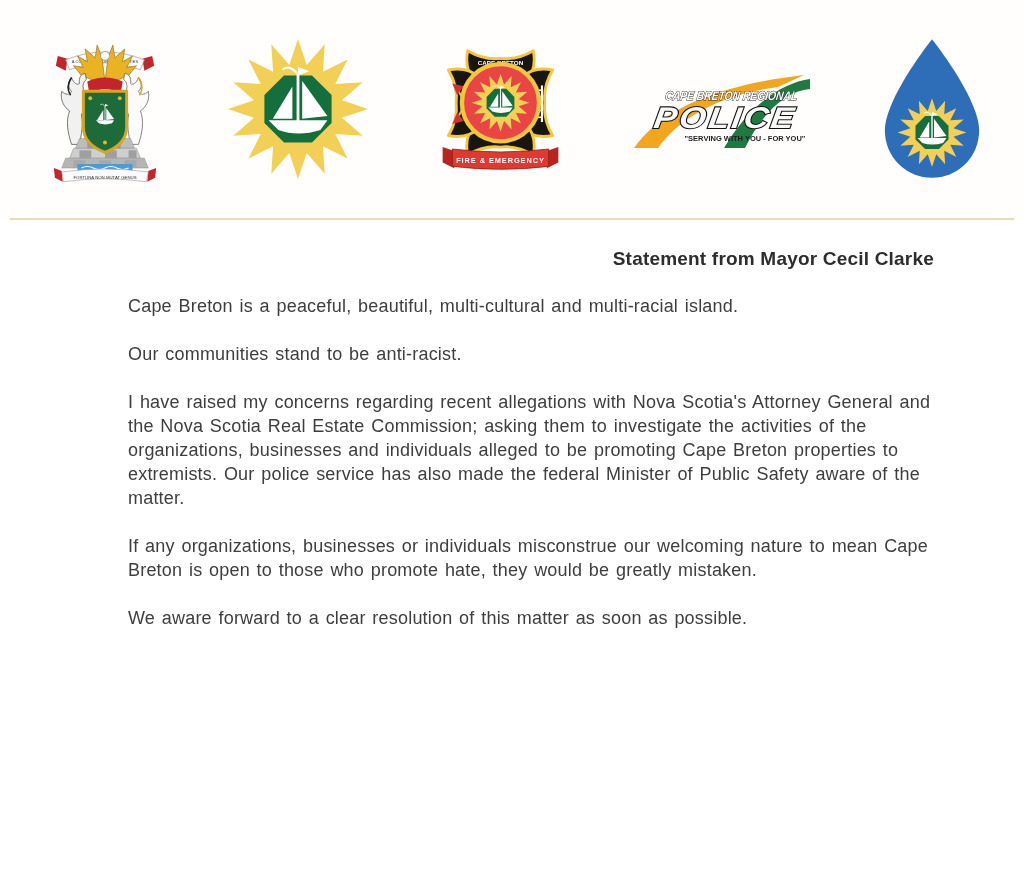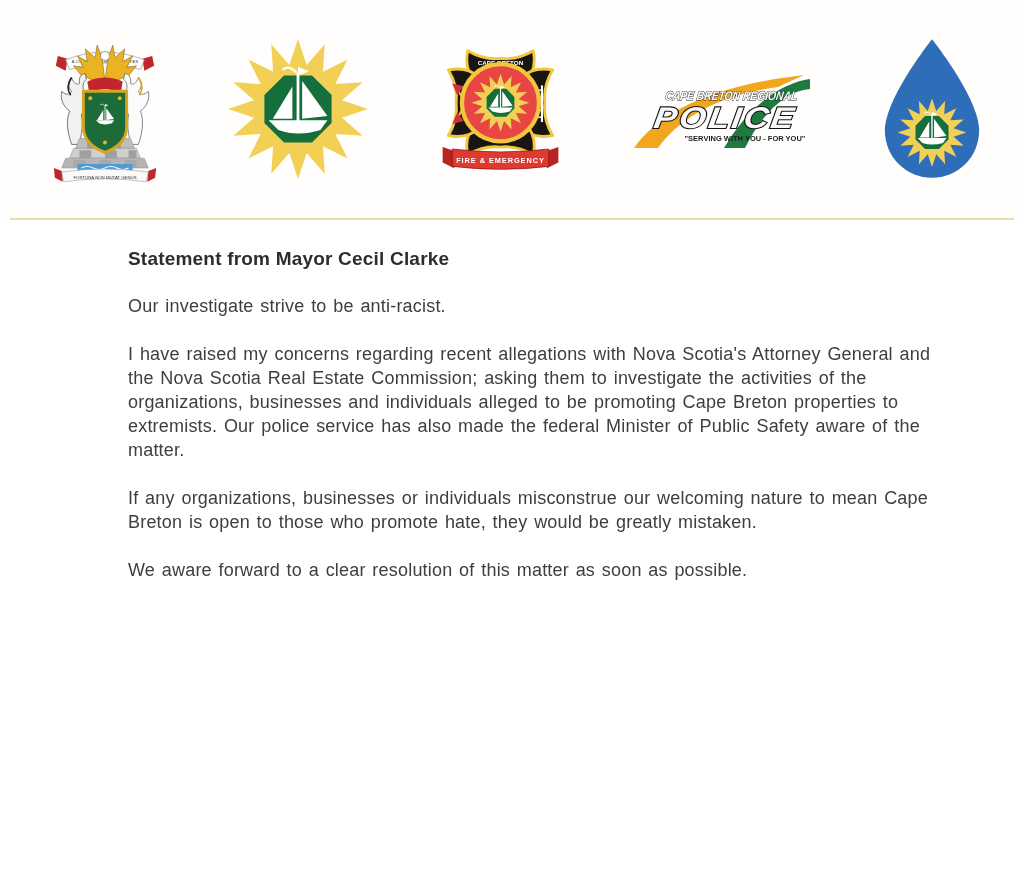--- a/index.html
+++ b/index.html
@@ -10,21 +10,21 @@
   }
   .page{width:1024px;height:871px;background:#ffffff;overflow:hidden;}
   .logo-row{
     height:218px;display:flex;align-items:center;justify-content:space-between;
     padding:0 36px 0 46px;box-sizing:border-box;background:#fffefd;
   }
   .logo{flex:0 0 auto;display:flex;align-items:center;justify-content:center;}
   .divider{height:2px;background:#E8DCB2;margin:0 10px;}
   .content{width:806px;margin:28px 0 0 128px;}
   .content h1{
-    font-size:19px;font-weight:bold;color:#2d2d2d;text-align:left;
+    font-size:19px;font-weight:bold;color:#2d2d2d;text-align:right;
     margin:0 0 24px 0;letter-spacing:.2px;
   }
   .content p{
     font-size:18px;line-height:24px;color:#3e3e3e;margin:24px 0 0 0;
     letter-spacing:.2px;word-spacing:1.5px;
   }
   svg text{font-family:"Liberation Sans", sans-serif;}
 </style>
 </head>
 <body>
@@ -193,19 +193,20 @@
         </g>
       </svg>
     </div>
 
   </header>
 
   <div class="divider"></div>
 
   <main class="content">
     <h1>Statement from Mayor Cecil Clarke</h1>
-    <p>Our investigate strive to be anti-racist.</p>
+    <p>Cape Breton is a peaceful, beautiful, multi-cultural and multi-racial island.</p>
+    <p>Our communities stand to be anti-racist.</p>
     <p>I have raised my concerns regarding recent allegations with Nova Scotia's Attorney General and the Nova Scotia Real Estate Commission; asking them to investigate the activities of the organizations, businesses and individuals alleged to be promoting Cape Breton properties to extremists. Our police service has also made the federal Minister of Public Safety aware of the matter.</p>
     <p>If any organizations, businesses or individuals misconstrue our welcoming nature to mean Cape Breton is open to those who promote hate, they would be greatly mistaken.</p>
     <p>We aware forward to a clear resolution of this matter as soon as possible.</p>
   </main>
 
 </div>
 
 </body></html>

